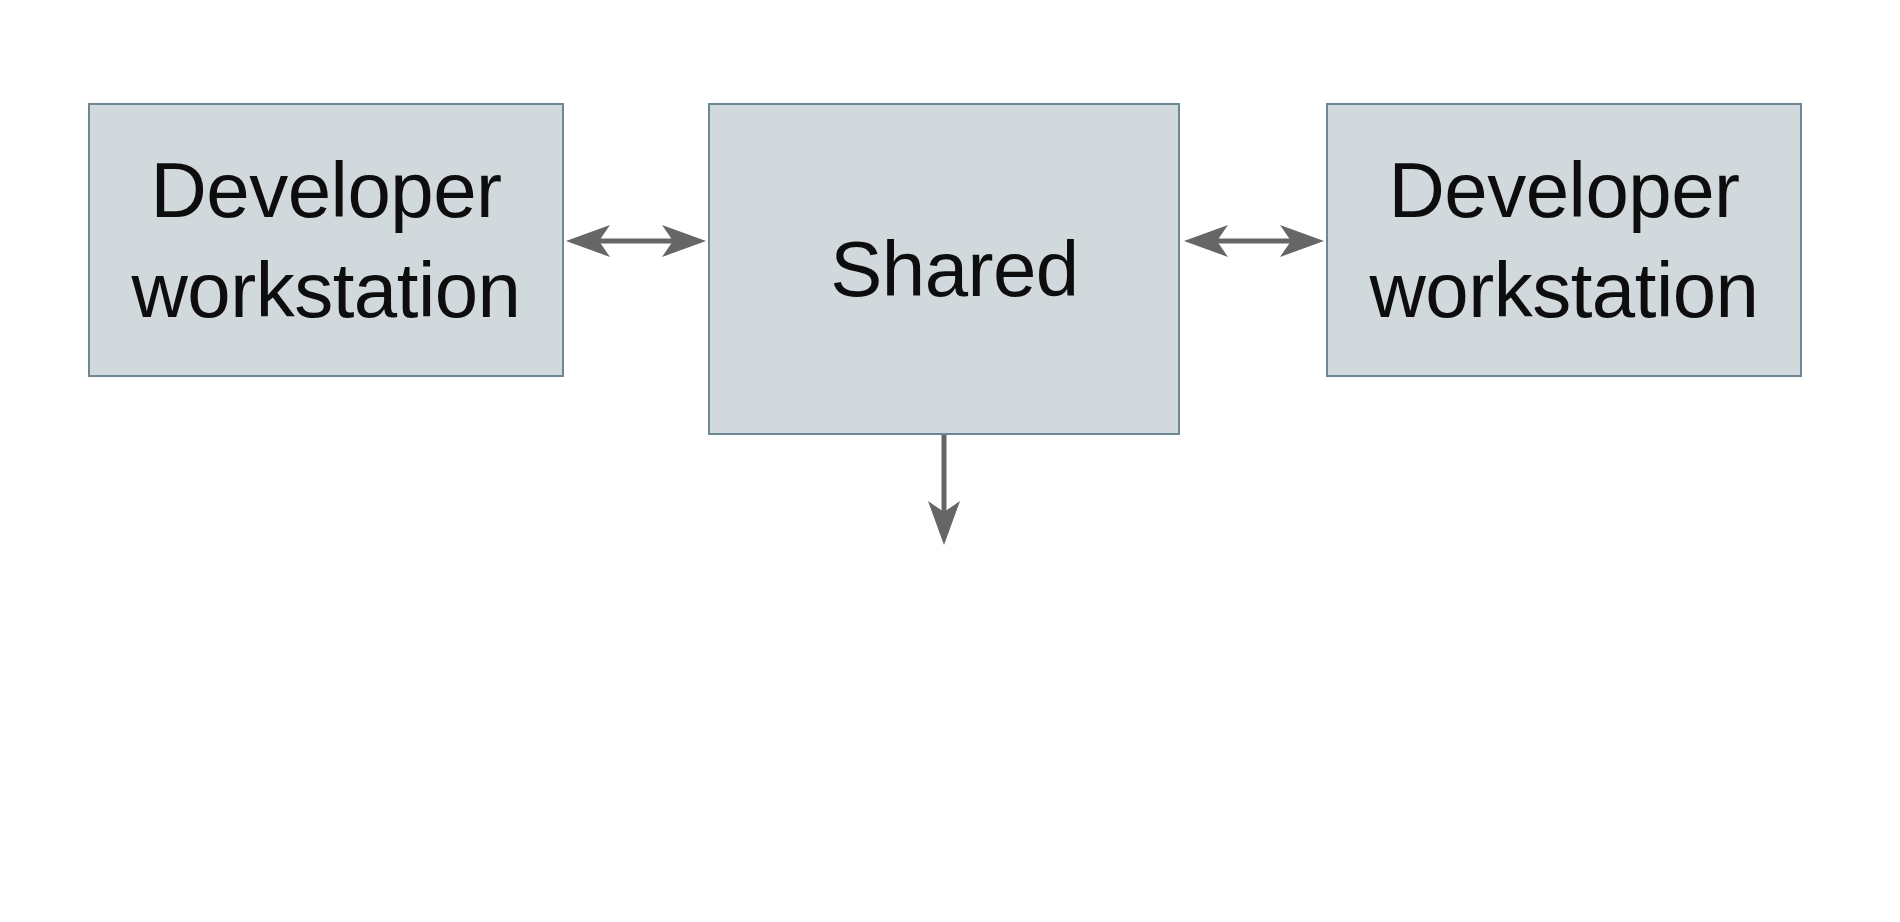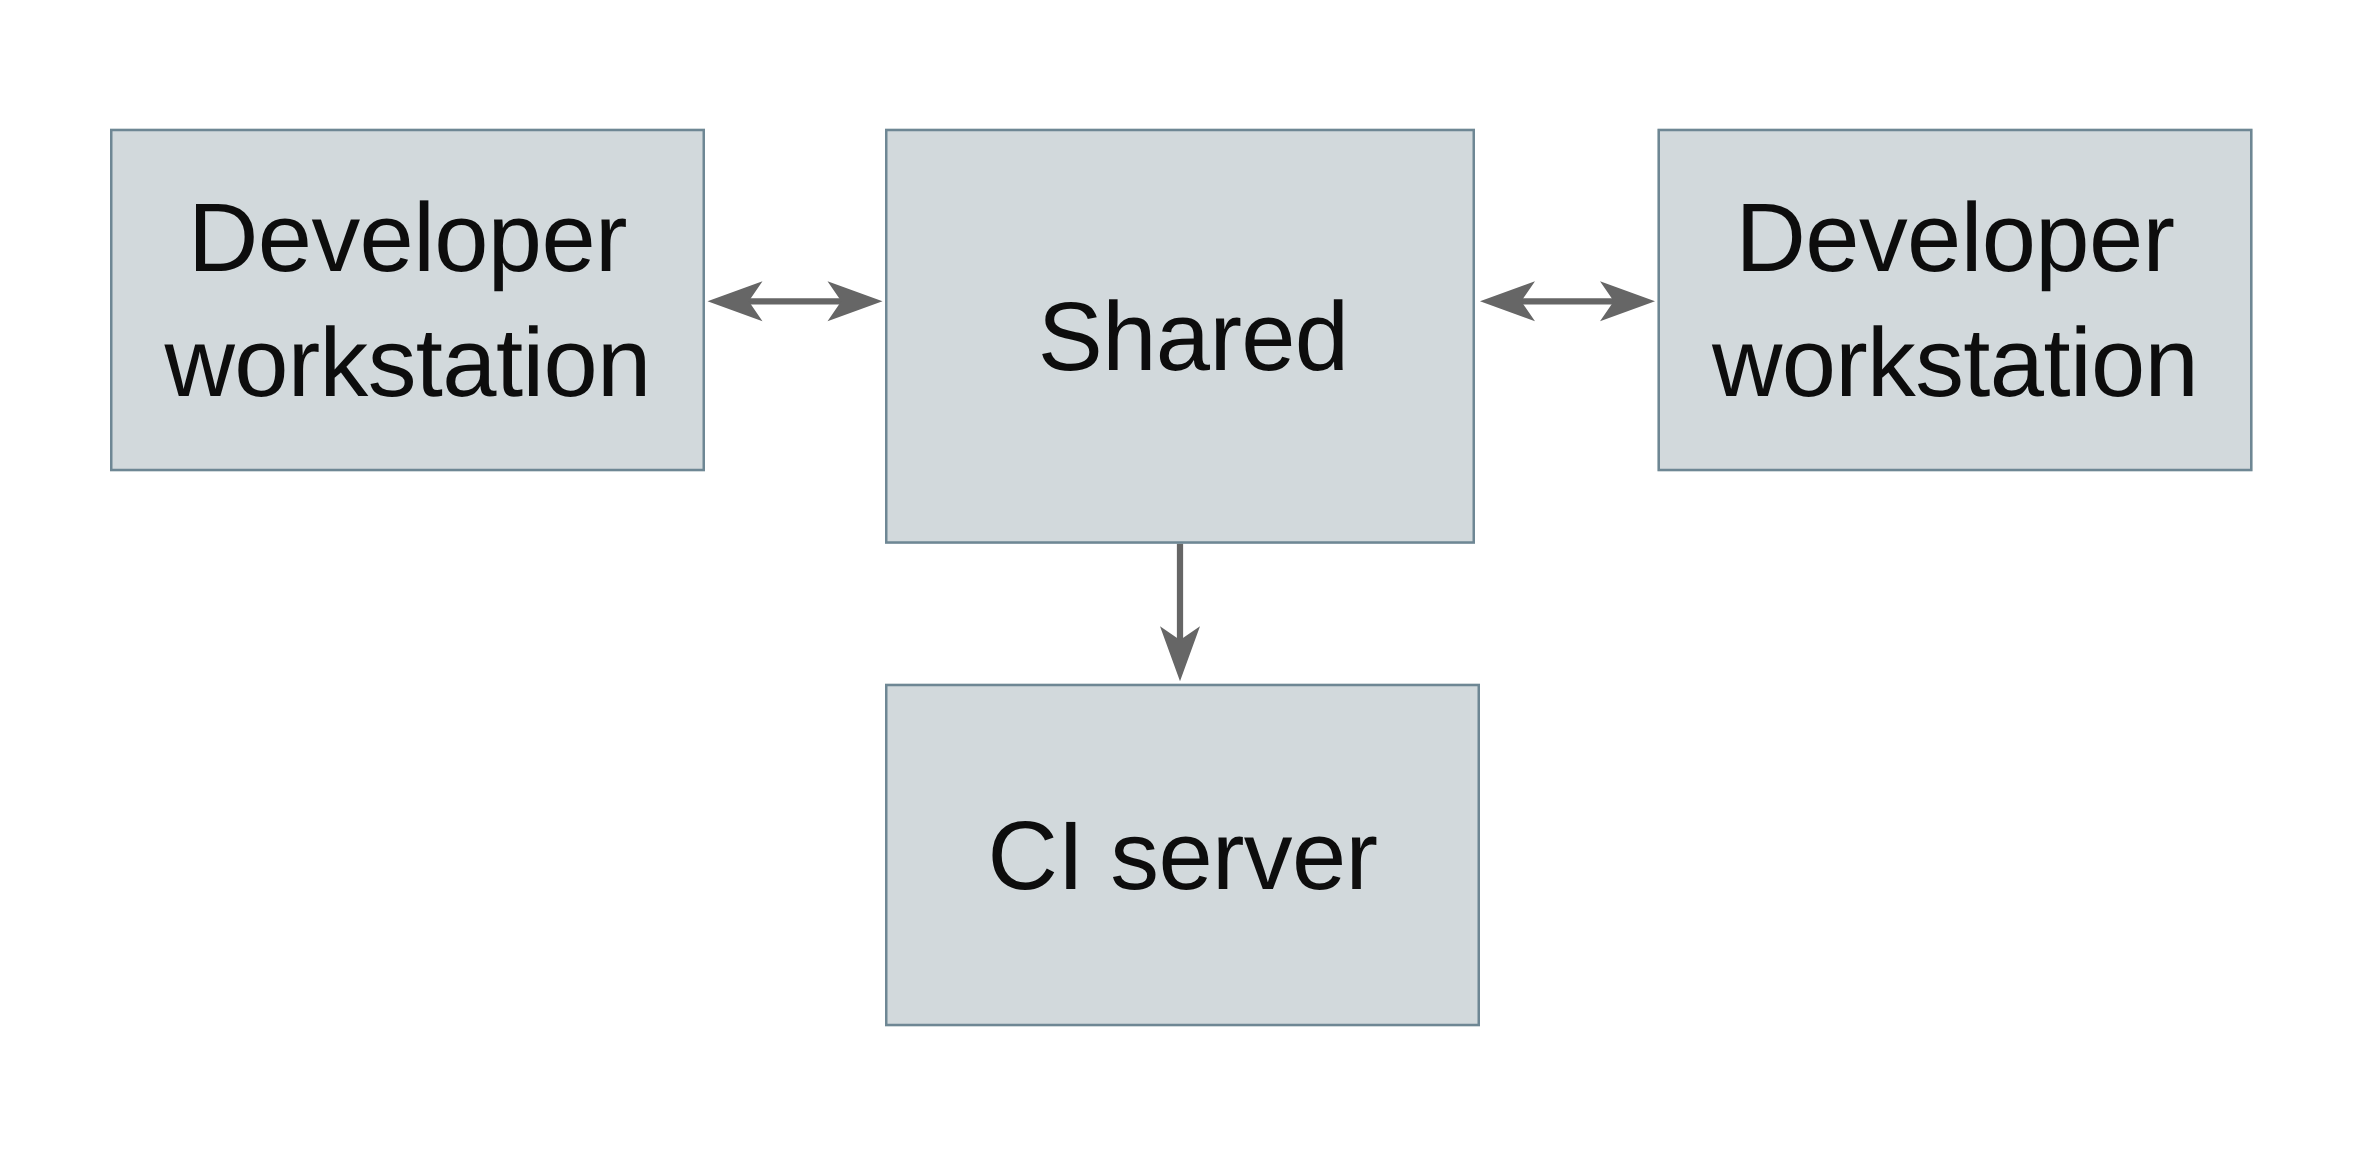--- a/index.html
+++ b/index.html
@@ -83,17 +83,14 @@
 
   <div class="node" id="node-cache">
     <span>Shared</span>
   </div>
 
   <div class="node" id="node-dev-right">
     <span>Developer</span>
     <span>workstation</span>
   </div>
 
-  <div class="node" id="node-ci">
-    <span>CI server</span>
-  </div>
 
 </div>
 
 </body></html>

